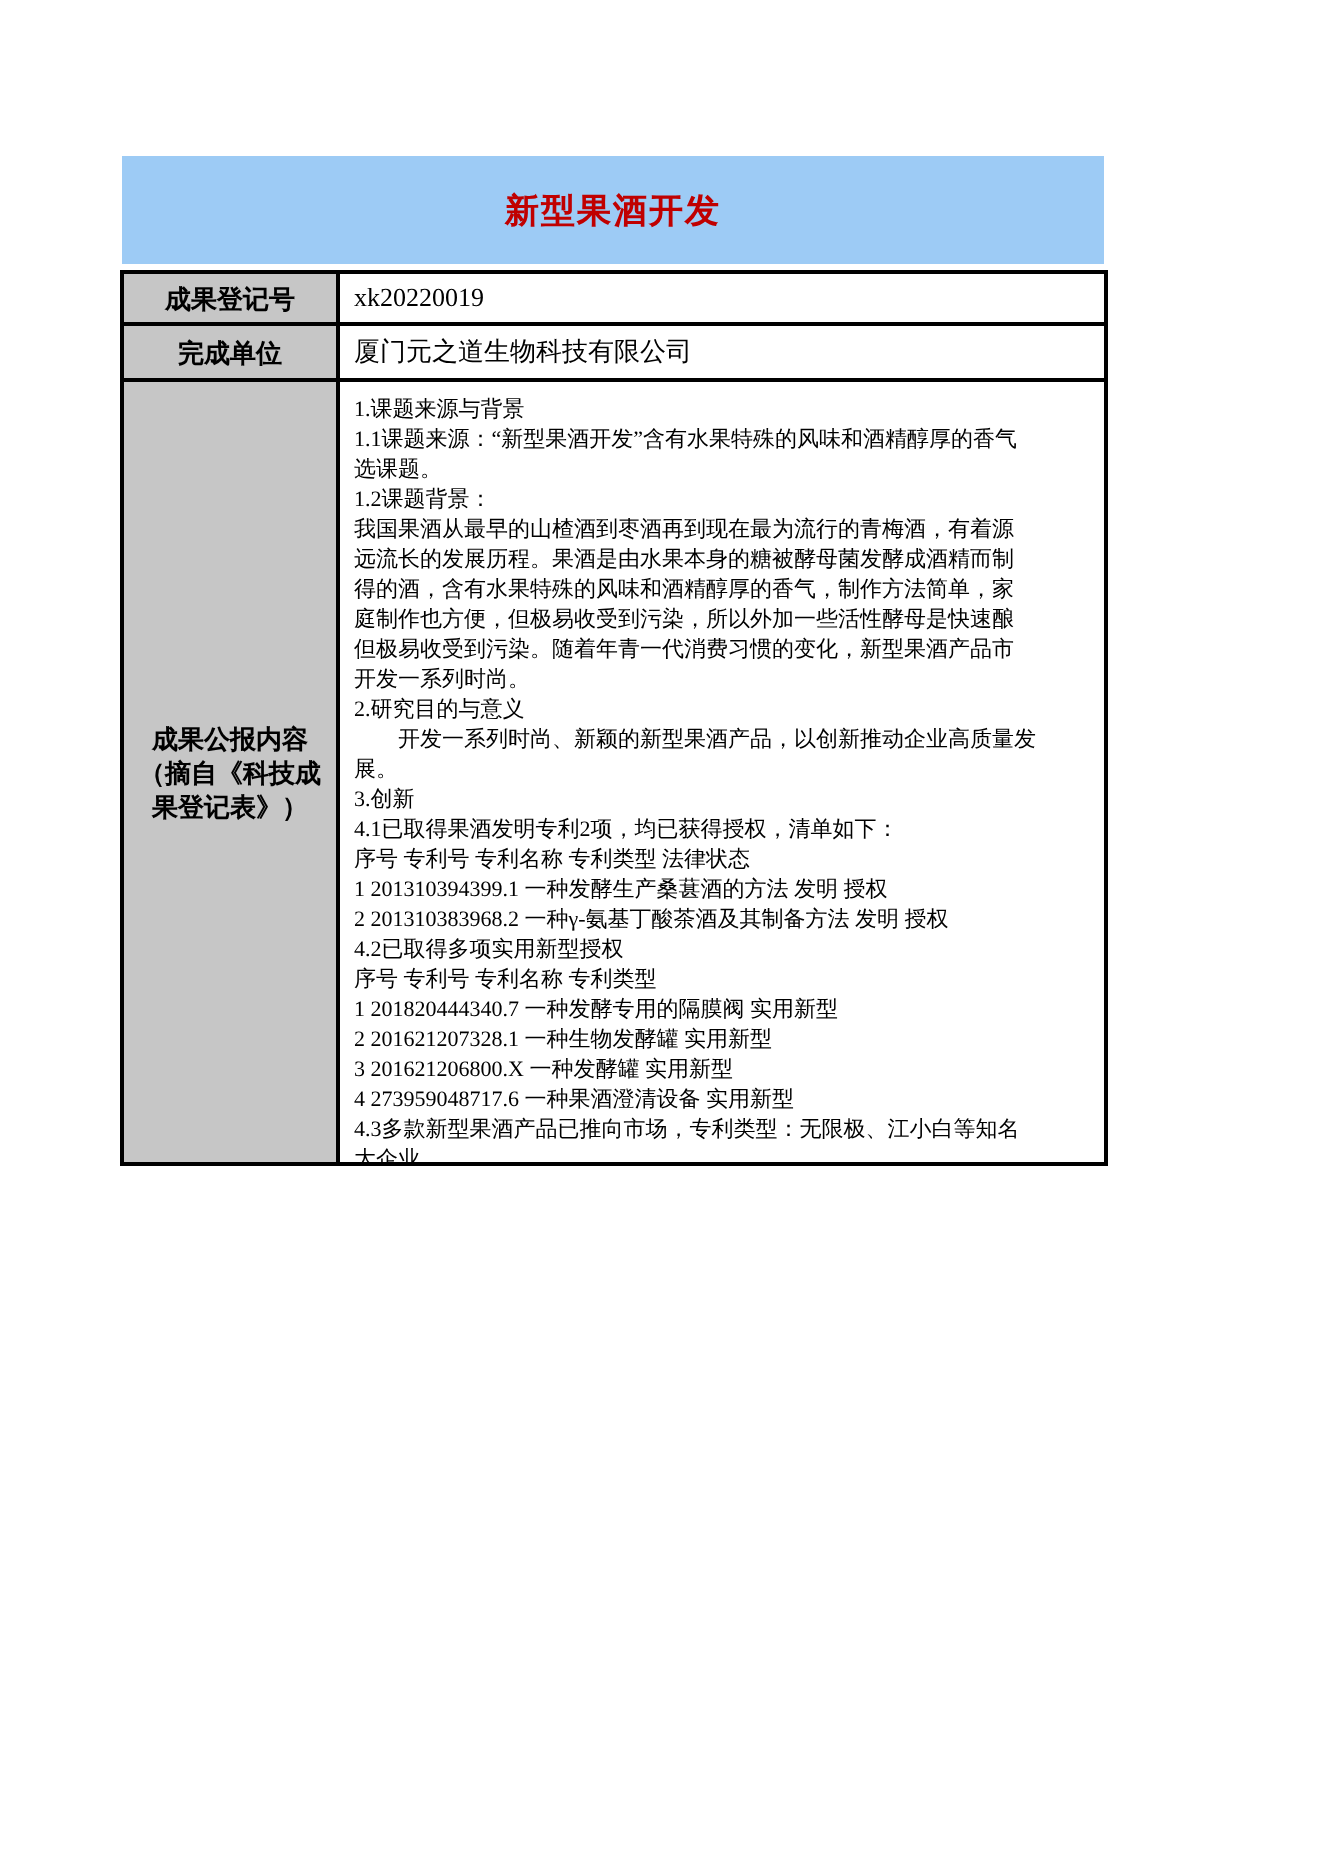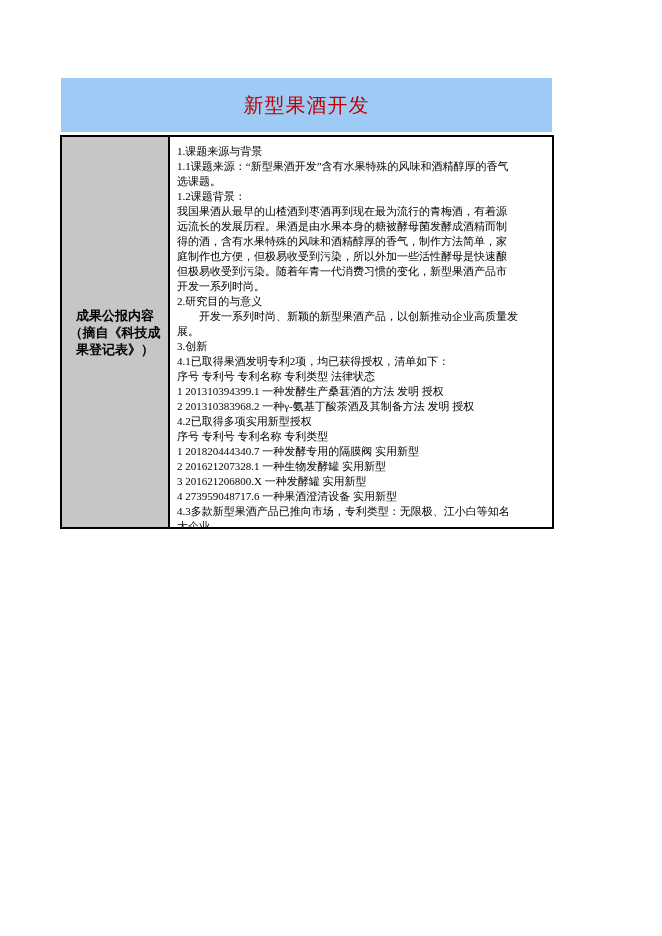--- a/index.html
+++ b/index.html
@@ -20,22 +20,22 @@
     left: 61px;
     top: 78px;
     width: 491px;
     height: 54px;
     background: var(--banner-bg, #9dcbf5);
     display: flex;
     align-items: center;
     justify-content: center;
   }
   .title {
-    font-size: 20px;
-    font-weight: normal;
+    font-size: 17px;
+    font-weight: bold;
     color: var(--title-red, #c00000);
     letter-spacing: 1px;
   }
   .info-table {
     position: absolute;
     left: 60px;
     top: 135px;
     width: 492px;
     border-collapse: collapse;
     table-layout: fixed;
@@ -84,20 +84,28 @@
   <div class="banner">
     <span class="title">新型果酒开发</span>
   </div>
 
   <table class="info-table">
     <colgroup>
         <col class="col-label">
         <col class="col-value">
       </colgroup>
     <tbody>
+      <tr class="row-reg">
+        <td class="label-cell">成果登记号</td>
+        <td class="value-cell">xk20220019</td>
+      </tr>
+      <tr class="row-unit">
+        <td class="label-cell">完成单位</td>
+        <td class="value-cell">厦门元之道生物科技有限公司</td>
+      </tr>
       <tr>
         <td class="label-cell">成果公报内容　（摘自《科技成果登记表》）</td>
         <td class="value-cell content-cell">
           <div class="content-box">
               <div class="content-line">1.课题来源与背景</div>
               <div class="content-line">1.1课题来源：“新型果酒开发”含有水果特殊的风味和酒精醇厚的香气</div>
               <div class="content-line">选课题。</div>
               <div class="content-line">1.2课题背景：</div>
               <div class="content-line">我国果酒从最早的山楂酒到枣酒再到现在最为流行的青梅酒，有着源</div>
               <div class="content-line">远流长的发展历程。果酒是由水果本身的糖被酵母菌发酵成酒精而制</div>

